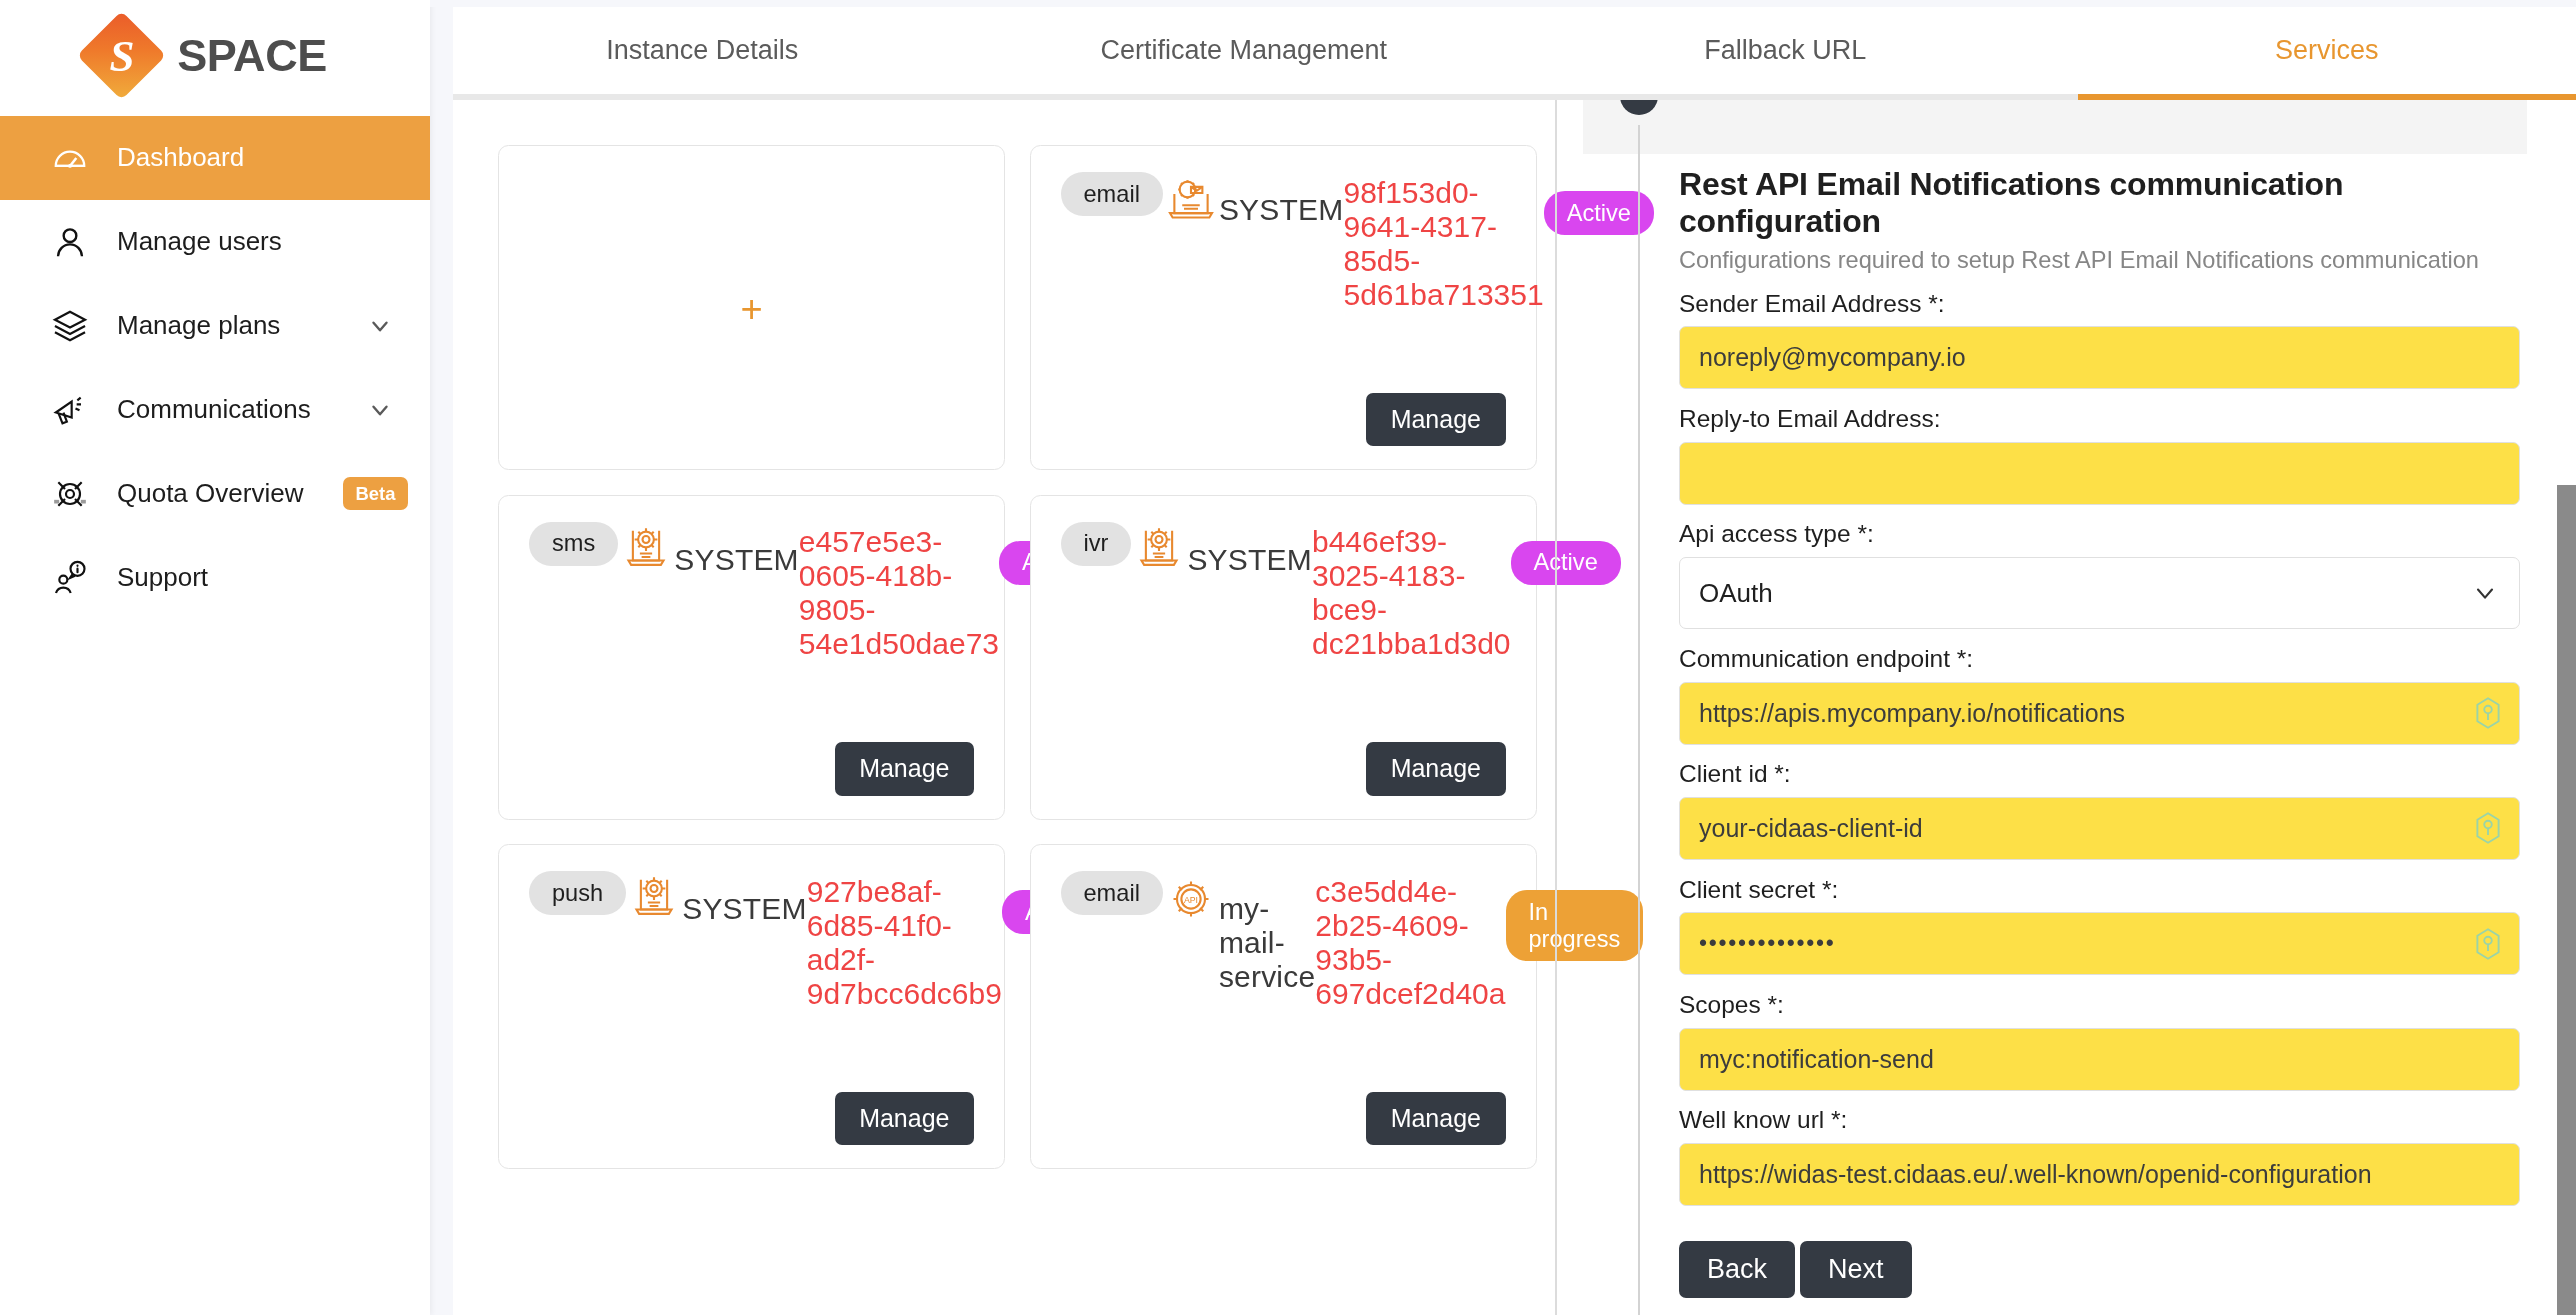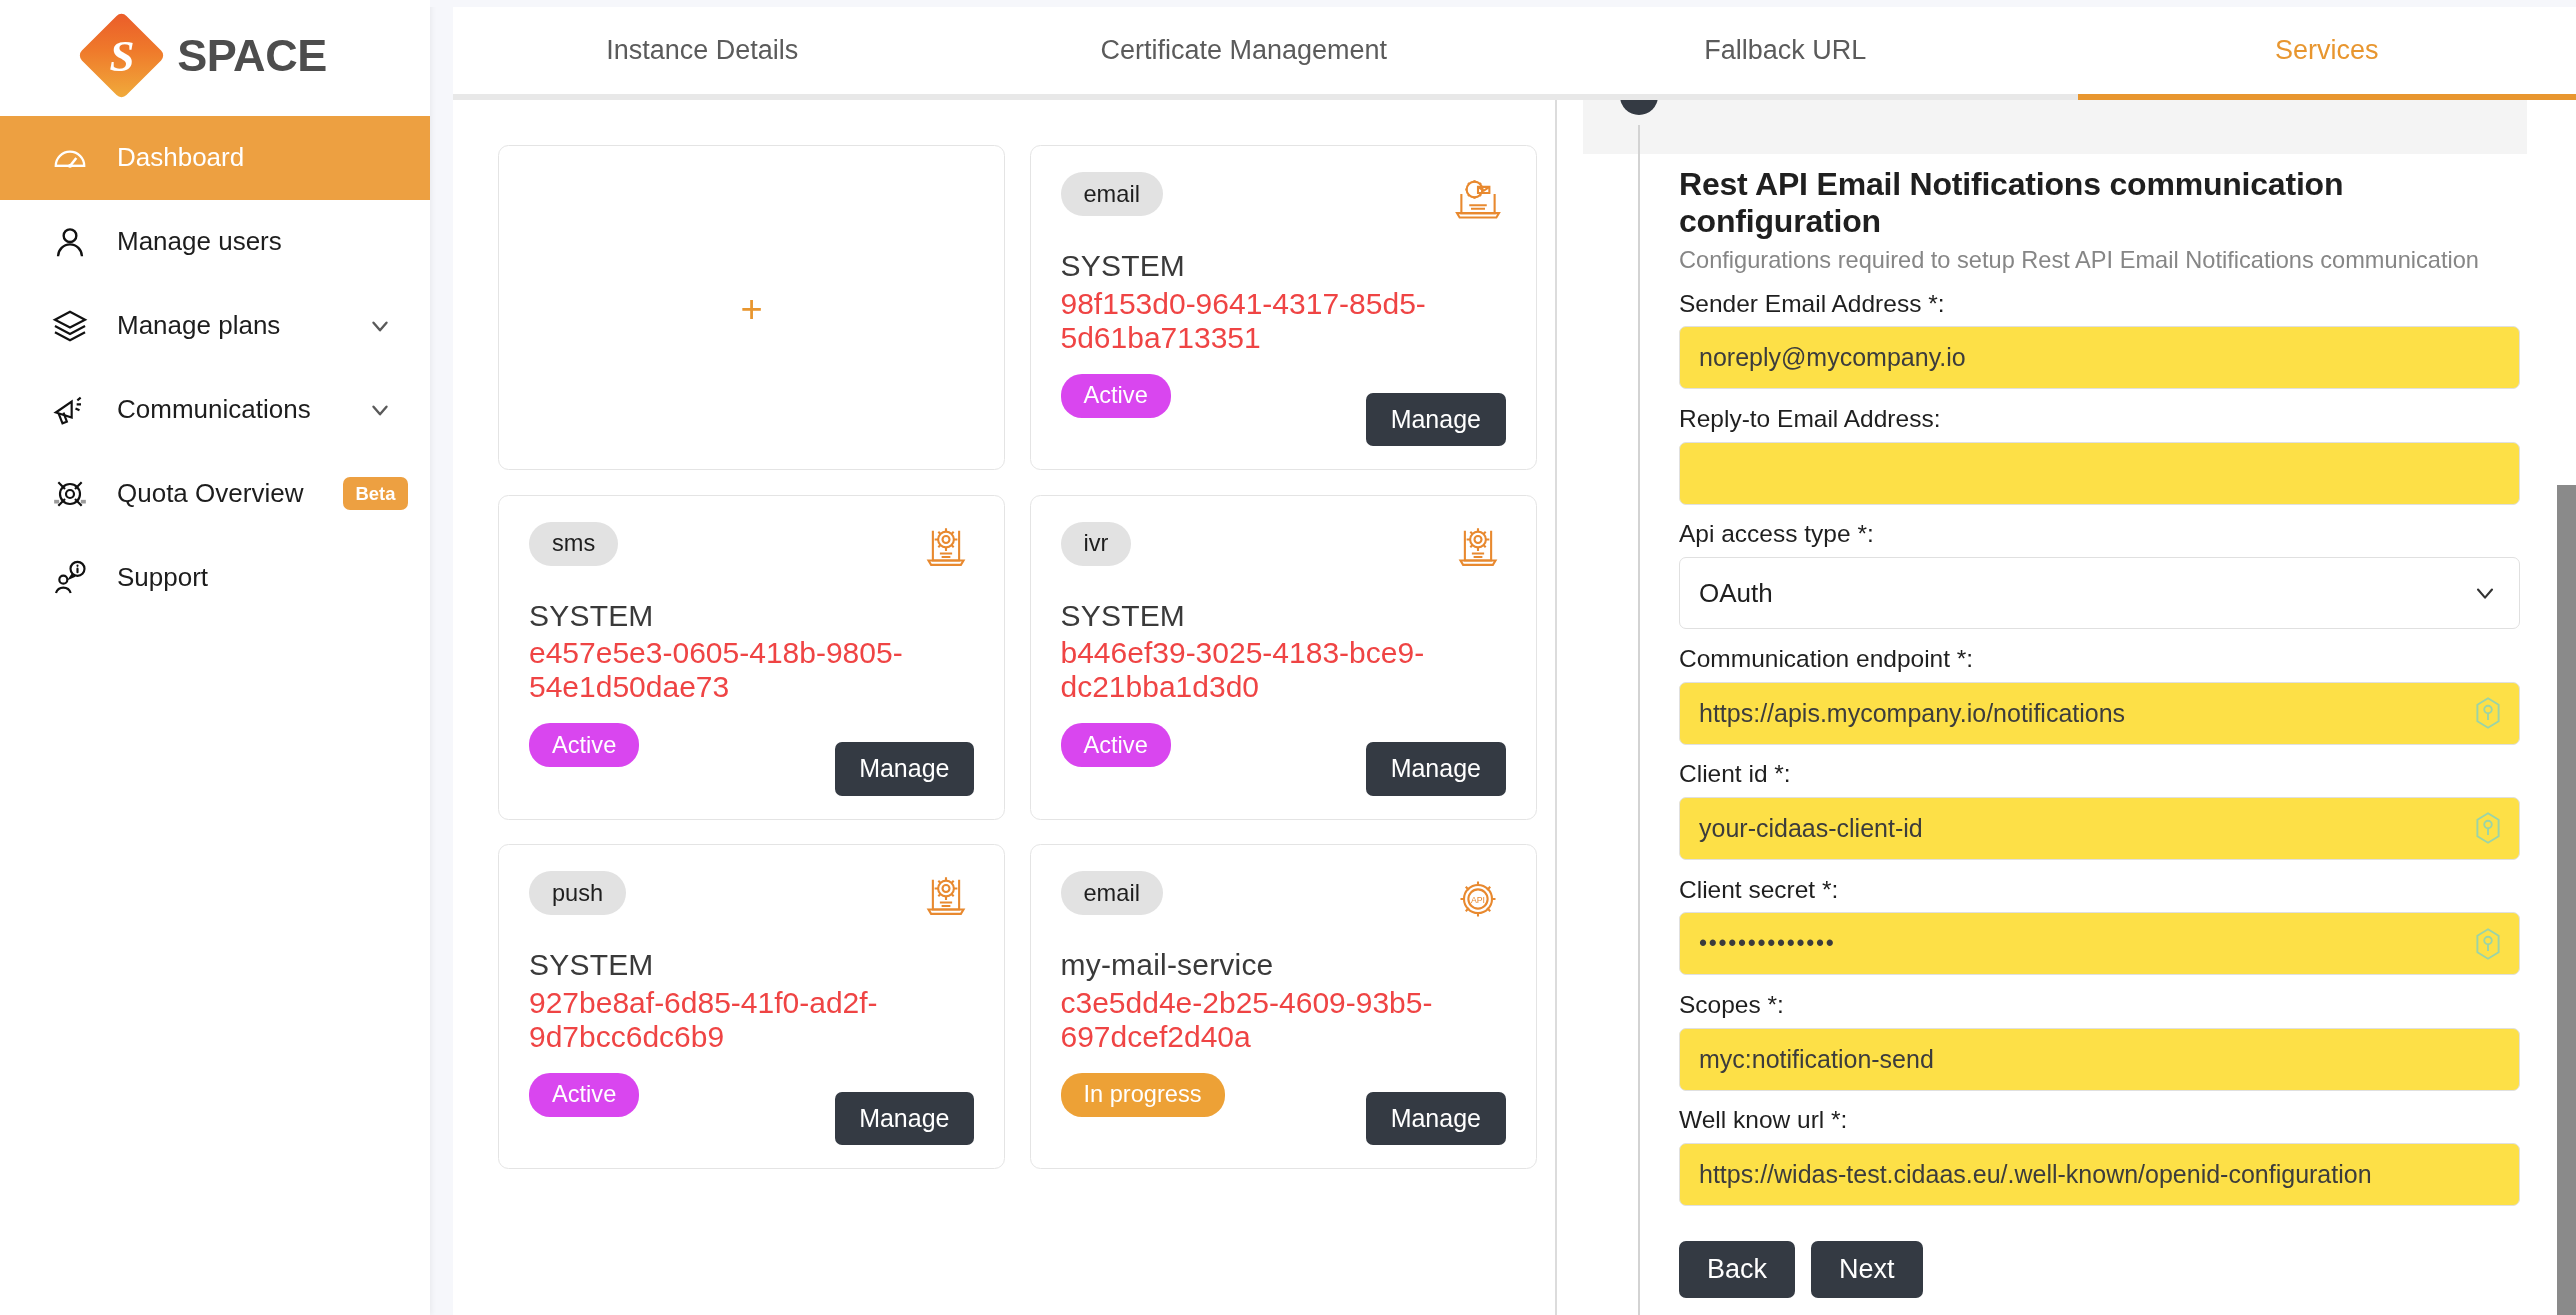--- a/index.html
+++ b/index.html
@@ -182,21 +182,21 @@
     gap: 24.5px 24.5px;
   }
   .card {
     background: #ffffff;
     border: 1.7px solid #e4e4e4;
     border-radius: 10.5px;
     height: 325px;
     padding: 26px 30px 23px 30px;
     position: relative;
     display: flex;
-    flex-direction: column;
+    flex-direction: row;
   }
   .card.add-card {
     align-items: center;
     justify-content: center;
     cursor: pointer;
   }
   .add-plus {
     color: #e8962f;
     font-size: 38px;
     line-height: 1;
@@ -364,21 +364,21 @@
     right: 17.5px;
     top: 50%;
     transform: translateY(-50%);
     width: 30px;
     height: 33px;
     pointer-events: none;
   }
   .form-actions {
     margin-top: 35px;
     display: flex;
-    gap: 16px;
+    gap: 5px;
   }
   .btn-dark {
     background: #343a43;
     color: #ffffff;
     font-size: 27px;
     border: none;
     border-radius: 7px;
     padding: 13px 28px;
     cursor: pointer;
     font-family: "Liberation Sans", sans-serif;

